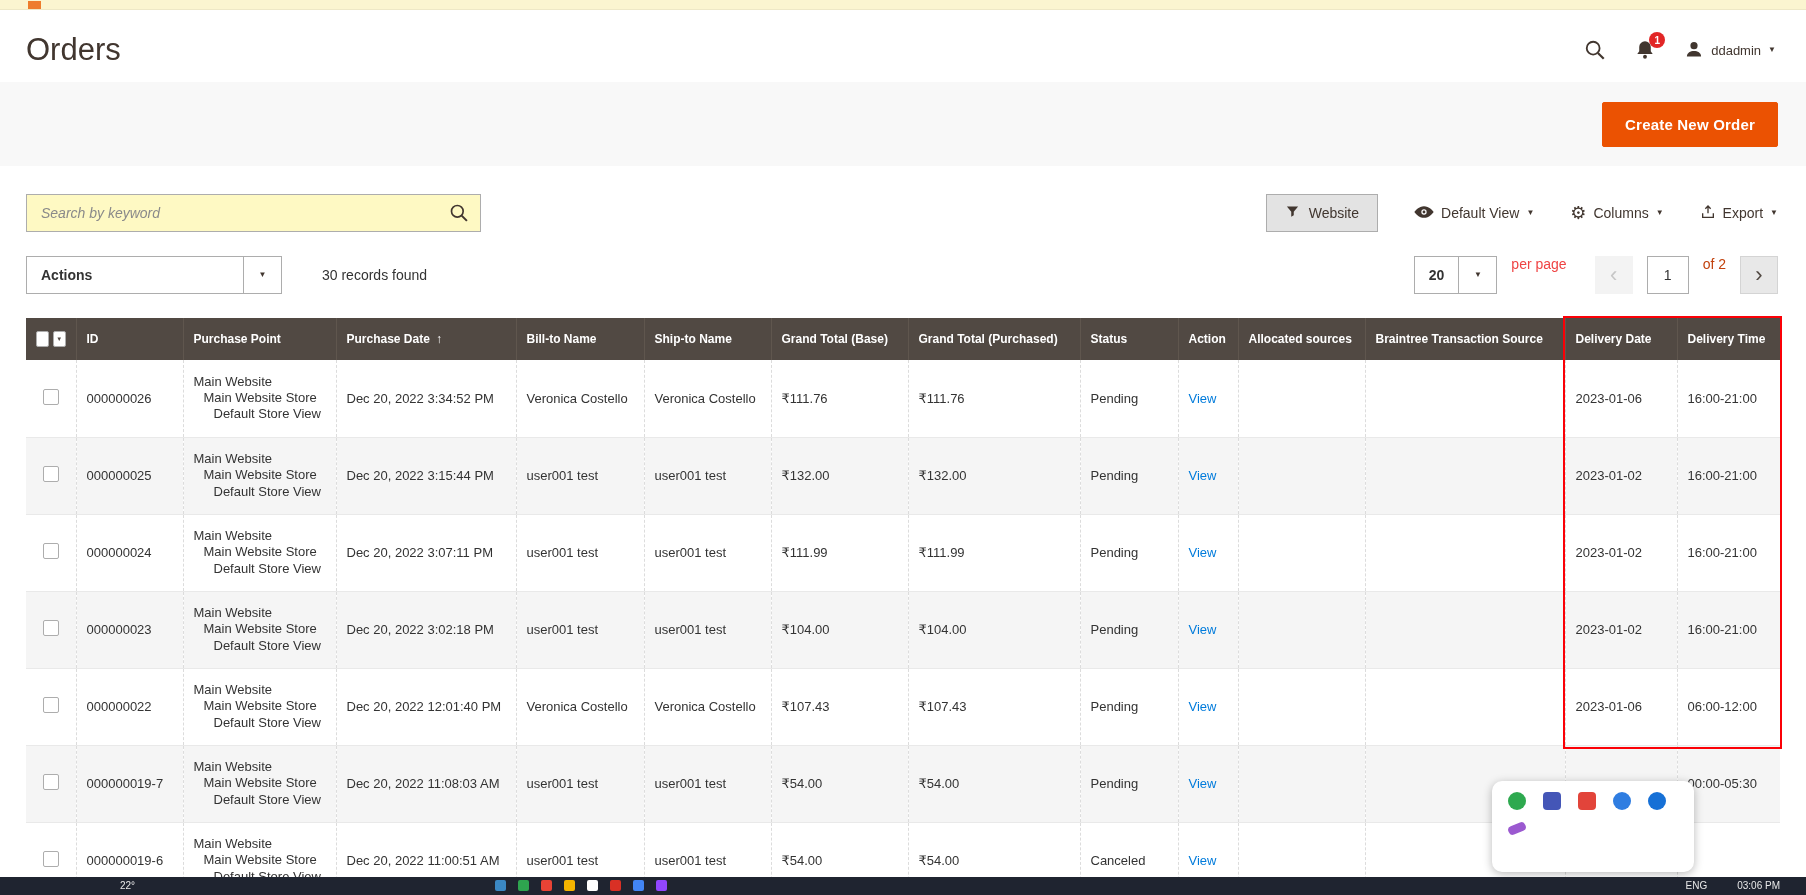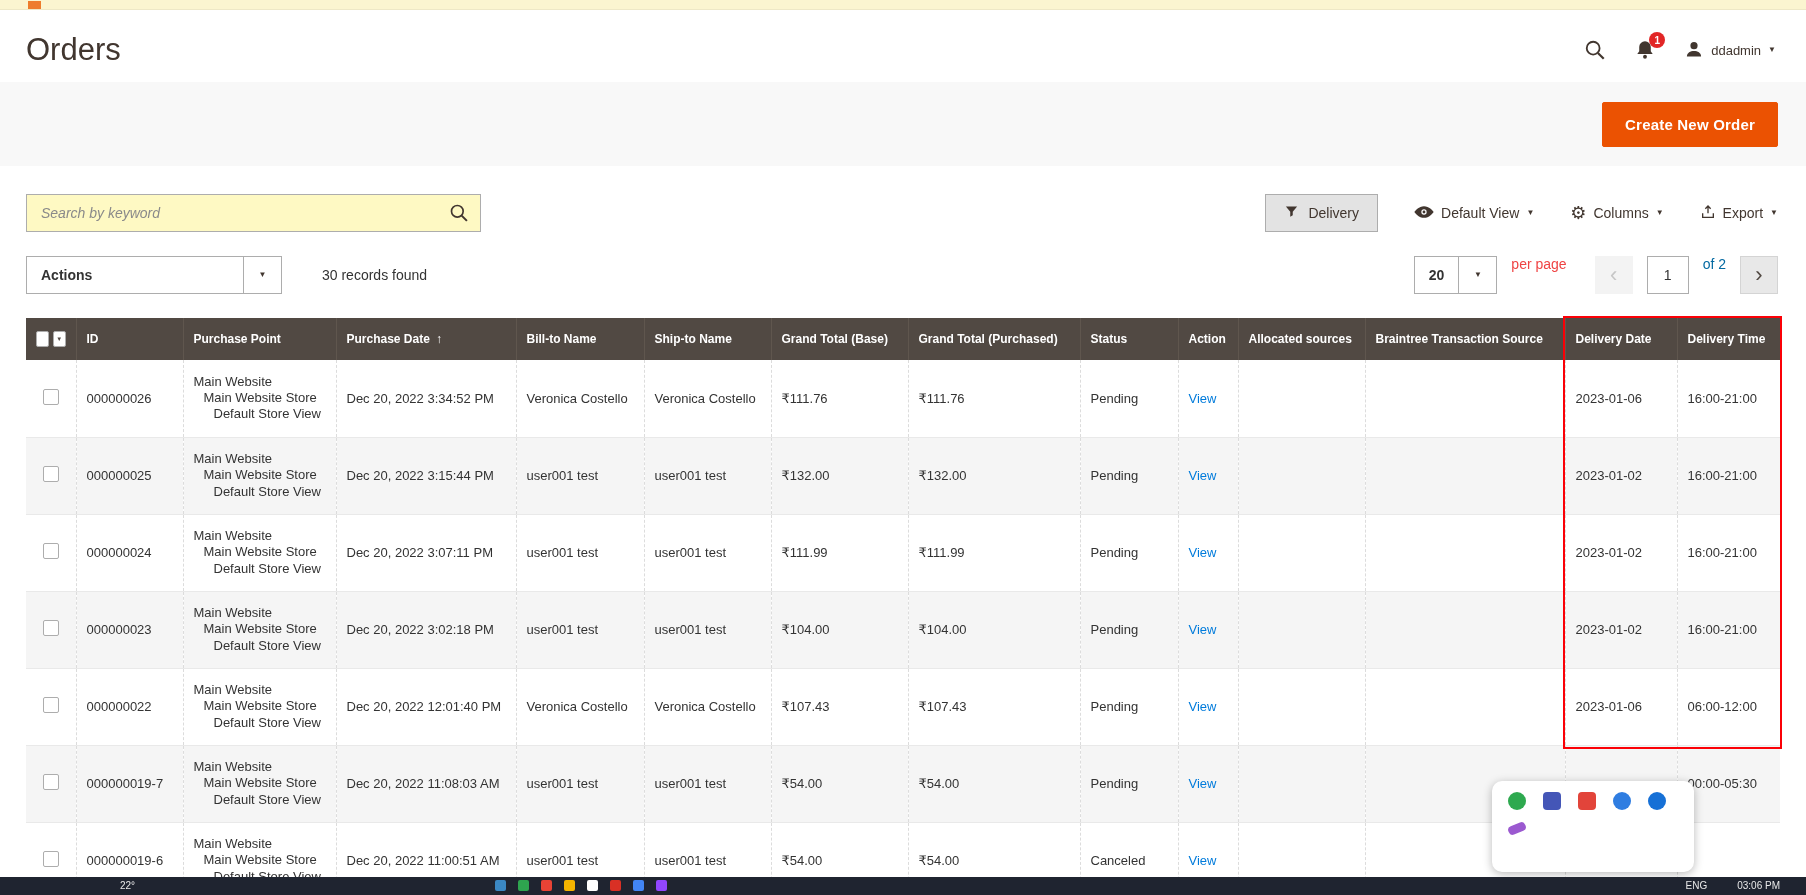--- a/index.html
+++ b/index.html
@@ -52,21 +52,21 @@
   .actions-select .select-label { width: 216px; }
   .records-found { font-size: 14px; color: #333; }
   .action-right { display: flex; gap: 14px; }
   .per-page-label { font-size: 14px; color: #ef4444; margin-right: 14px; }
   .page-btn { width: 38px; height: 38px; display: flex; align-items: center; justify-content: center;
               font-size: 22px; cursor: pointer; border: 0; font-family: inherit; }
   .page-btn.prev { color: #c6c6c6; background: #f3f3f3; }
   .page-btn.next { color: #514943; background: #e8e8e8; border: 1px solid #d4d4d4; }
   .page-input { width: 42px; height: 38px; border: 1px solid #adadad; text-align: center; font-size: 14px;
                 color: #333; font-family: inherit; }
-  .page-of { font-size: 14px; color: #0369a1; }
+  .page-of { font-size: 14px; color: #c2410c; }
 
   
   .orders-table-wrap { margin: 24px 26px 0; position: relative; }
   table.orders { width: 1754px; border-collapse: collapse; table-layout: fixed; font-size: 13px; }
   thead th { background: #514943; color: #fff; font-weight: bold; font-size: 12px; text-align: left;
              padding: 0 10px; height: 42px; vertical-align: middle; border-left: 1px solid #5f564e;
              white-space: nowrap; overflow: hidden; cursor: pointer; }
   thead th:first-child { border-left: 0; }
   tbody tr { height: 77px; border-bottom: 1px solid #e9e9e9; background: #fff; }
   tbody tr:nth-child(even) { background: #f5f5f5; }
@@ -161,21 +161,21 @@
         </svg>
     </button>
   </div>
   <div class="grid-controls">
     <button class="filters-btn">
       <span>
         <svg width="15" height="15" viewBox="0 0 24 24">
             <path d="M3 4h18l-7 8.2V18l-4 2.3v-8.1z" fill="#41362f"></path>
           </svg>
       </span>
-      <span>Delivery</span>
+      <span>Website</span>
     </button>
     <div class="ctrl-item">
       <span>
         <svg width="20" height="14" viewBox="0 0 24 14">
             <path d="M12 0C6 0 1.6 5 0.5 7 1.6 9 6 14 12 14s10.4-5 11.5-7C22.4 5 18 0 12 0z" fill="#41362f"></path>
             <circle cx="12" cy="7" r="3.2" fill="#fff"></circle>
             <circle cx="12" cy="7" r="1.7" fill="#41362f"></circle>
           </svg>
       </span>
       <span>Default View</span>

